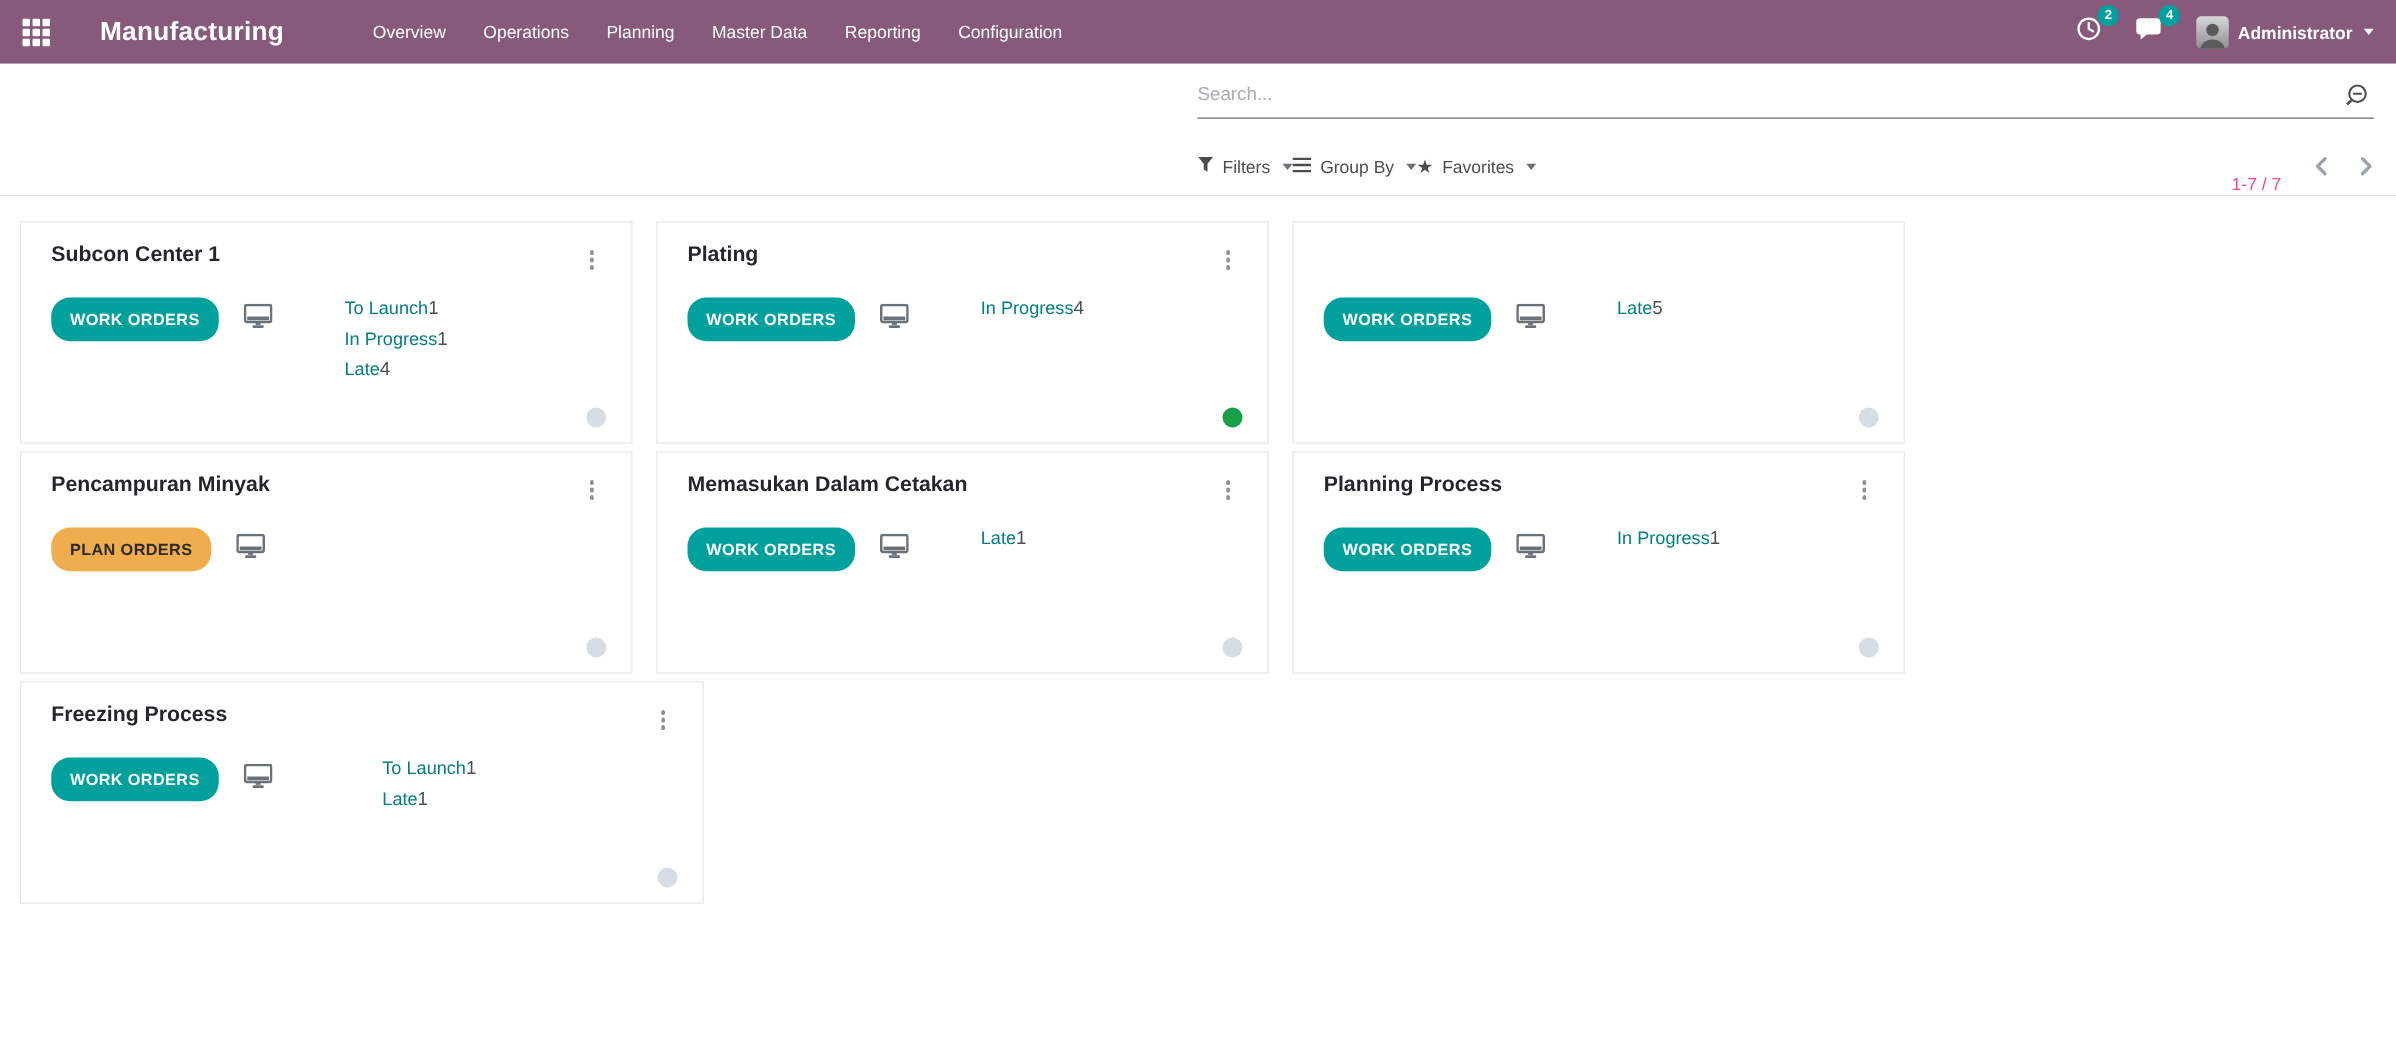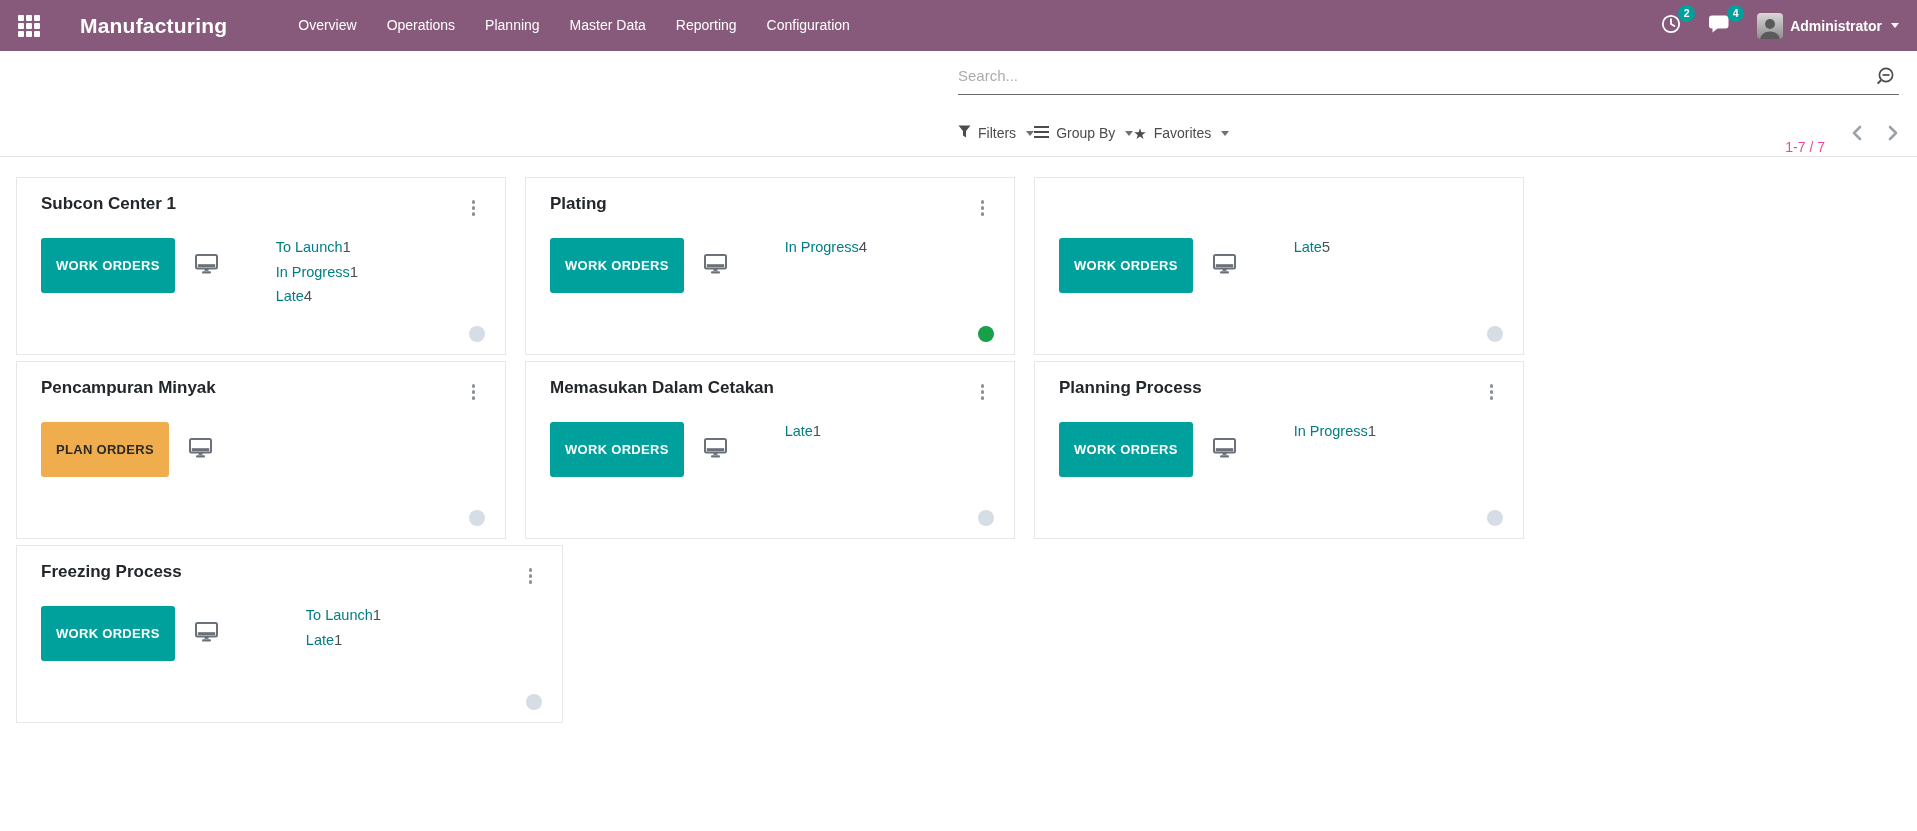--- a/index.html
+++ b/index.html
@@ -70,21 +70,21 @@
   }
   .kanban-card:nth-child(3n) { margin-right:0; }
   .kanban-card.narrow { width:547px; }
   .card-header { display:flex; justify-content:space-between; align-items:flex-start; }
   .card-title { font-size:17px; font-weight:600; color:#23272b; cursor:pointer; }
   .kebab { display:flex; flex-direction:column; gap:2.5px; padding:4px 6px; cursor:pointer; margin-top:2px; }
   .kebab span { width:3.5px; height:3.5px; background:#8b9198; border-radius:50%; }
   .card-action-row { position:absolute; left:24px; top:60px; display:flex; align-items:center; gap:20px; }
   .orders-btn {
     border:none; color:#fff; font-size:13px; font-weight:700; letter-spacing:.3px;
-    padding:20px 15px; border-radius:3px; cursor:pointer; font-family:"Liberation Sans",sans-serif;
+    padding:10px 15px; border-radius:15px; cursor:pointer; font-family:"Liberation Sans",sans-serif;
   }
   .orders-btn.primary { background:#00a09d; }
   .orders-btn.warning { background:#f0ad4e; color:#2b2a26; }
   .status-list { position:absolute; left:53%; right:24px; top:57px; }
   .status-row { display:flex; justify-content:flex-start; line-height:24.5px; }
   .status-label { color:#017e84; font-size:14.5px; cursor:pointer; }
   .status-count { color:#495057; font-size:15px; }
   .status-dot { position:absolute; right:20px; bottom:12px; width:16px; height:16px; border-radius:50%; cursor:pointer; }
   .status-dot.gray { background:#d6dde5; }
   .status-dot.green { background:#18a049; }

